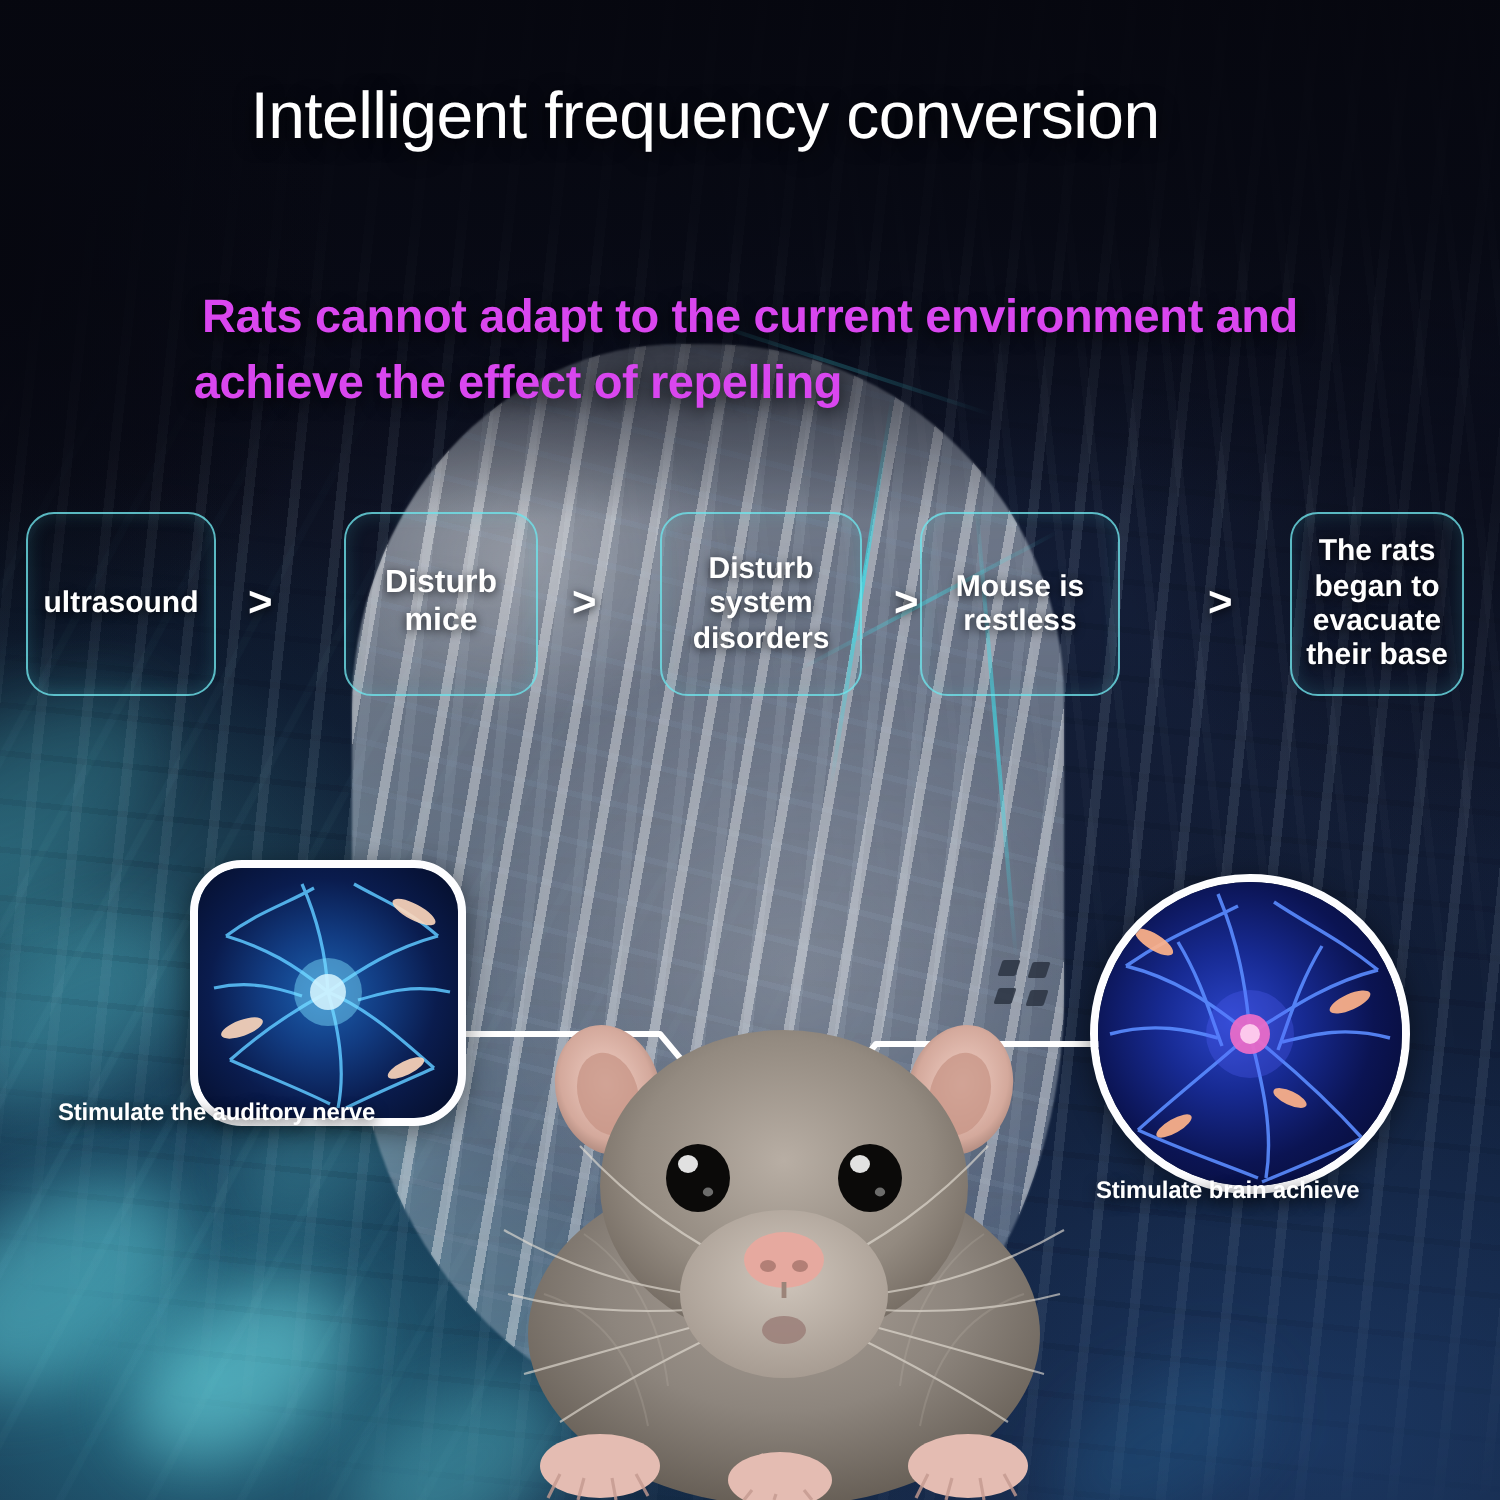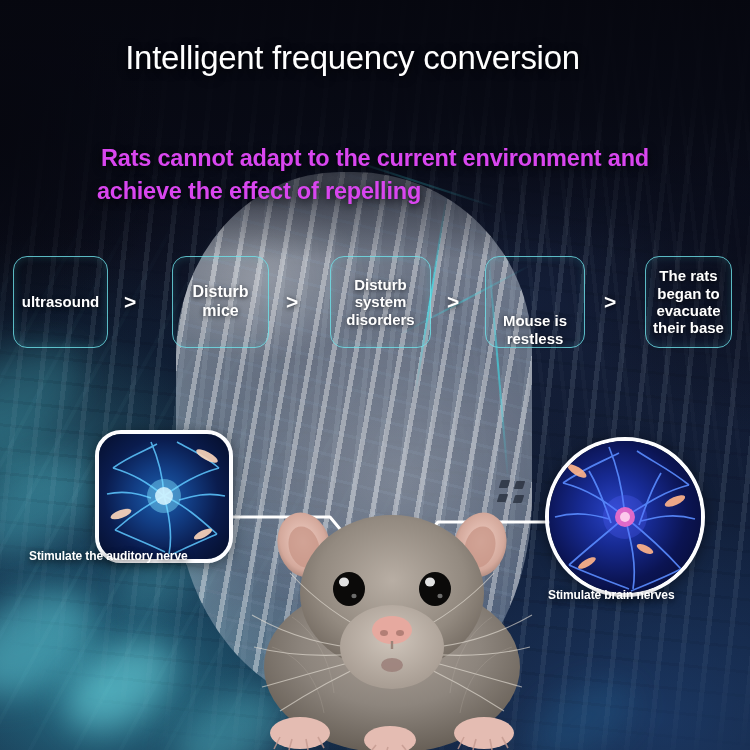--- a/index.html
+++ b/index.html
@@ -212,21 +212,21 @@
     </div>
     <div class="gt" style="left:286px;">&gt;</div>
 
     <div class="fbox" style="left:330px;width:101px;">
       <span style="font-size:15px;white-space:pre-line">Disturb
 system
 disorders</span>
     </div>
     <div class="gt" style="left:447px;">&gt;</div>
 
-    <div class="fbox" style="left:485px;width:100px;align-items:flex-end;">
+    <div class="fbox" style="left:460px;width:100px;">
       <span style="font-size:15px;white-space:pre-line">Mouse is
 restless</span>
     </div>
     <div class="gt" style="left:604px;">&gt;</div>
 
     <div class="fbox" style="left:645px;width:87px;">
       <span style="font-size:15px;white-space:pre-line">The rats
 began to
 evacuate
 their base</span>
@@ -289,21 +289,21 @@
       <circle cx="76" cy="76" r="10" fill="#e86cc8" opacity=".95"></circle>
       <circle cx="76" cy="76" r="5" fill="#ffd3f0" opacity=".9"></circle>
       <g fill="#ffb48a" opacity=".92">
         <ellipse cx="28" cy="30" rx="11" ry="4" transform="rotate(32 28 30)"></ellipse>
         <ellipse cx="126" cy="60" rx="11" ry="4" transform="rotate(-24 126 60)"></ellipse>
         <ellipse cx="38" cy="122" rx="10" ry="3.5" transform="rotate(-30 38 122)"></ellipse>
         <ellipse cx="96" cy="108" rx="9" ry="3.5" transform="rotate(25 96 108)"></ellipse>
       </g>
     </svg>
   </div>
-  <div class="caption cap-right">Stimulate brain nerves</div>
+  <div class="caption cap-right">Stimulate brain achieve</div>
 
   <svg class="rat" viewBox="0 0 320 253">
     <defs>
       <radialGradient id="body" cx="50%" cy="38%" r="72%">
         <stop offset="0%" stop-color="#a99f96"></stop>
           <stop offset="48%" stop-color="#8d857d"></stop>
         <stop offset="100%" stop-color="#595148"></stop>
       </radialGradient>
       <radialGradient id="face" cx="50%" cy="42%" r="64%">
         <stop offset="0%" stop-color="#b8aea4"></stop>

